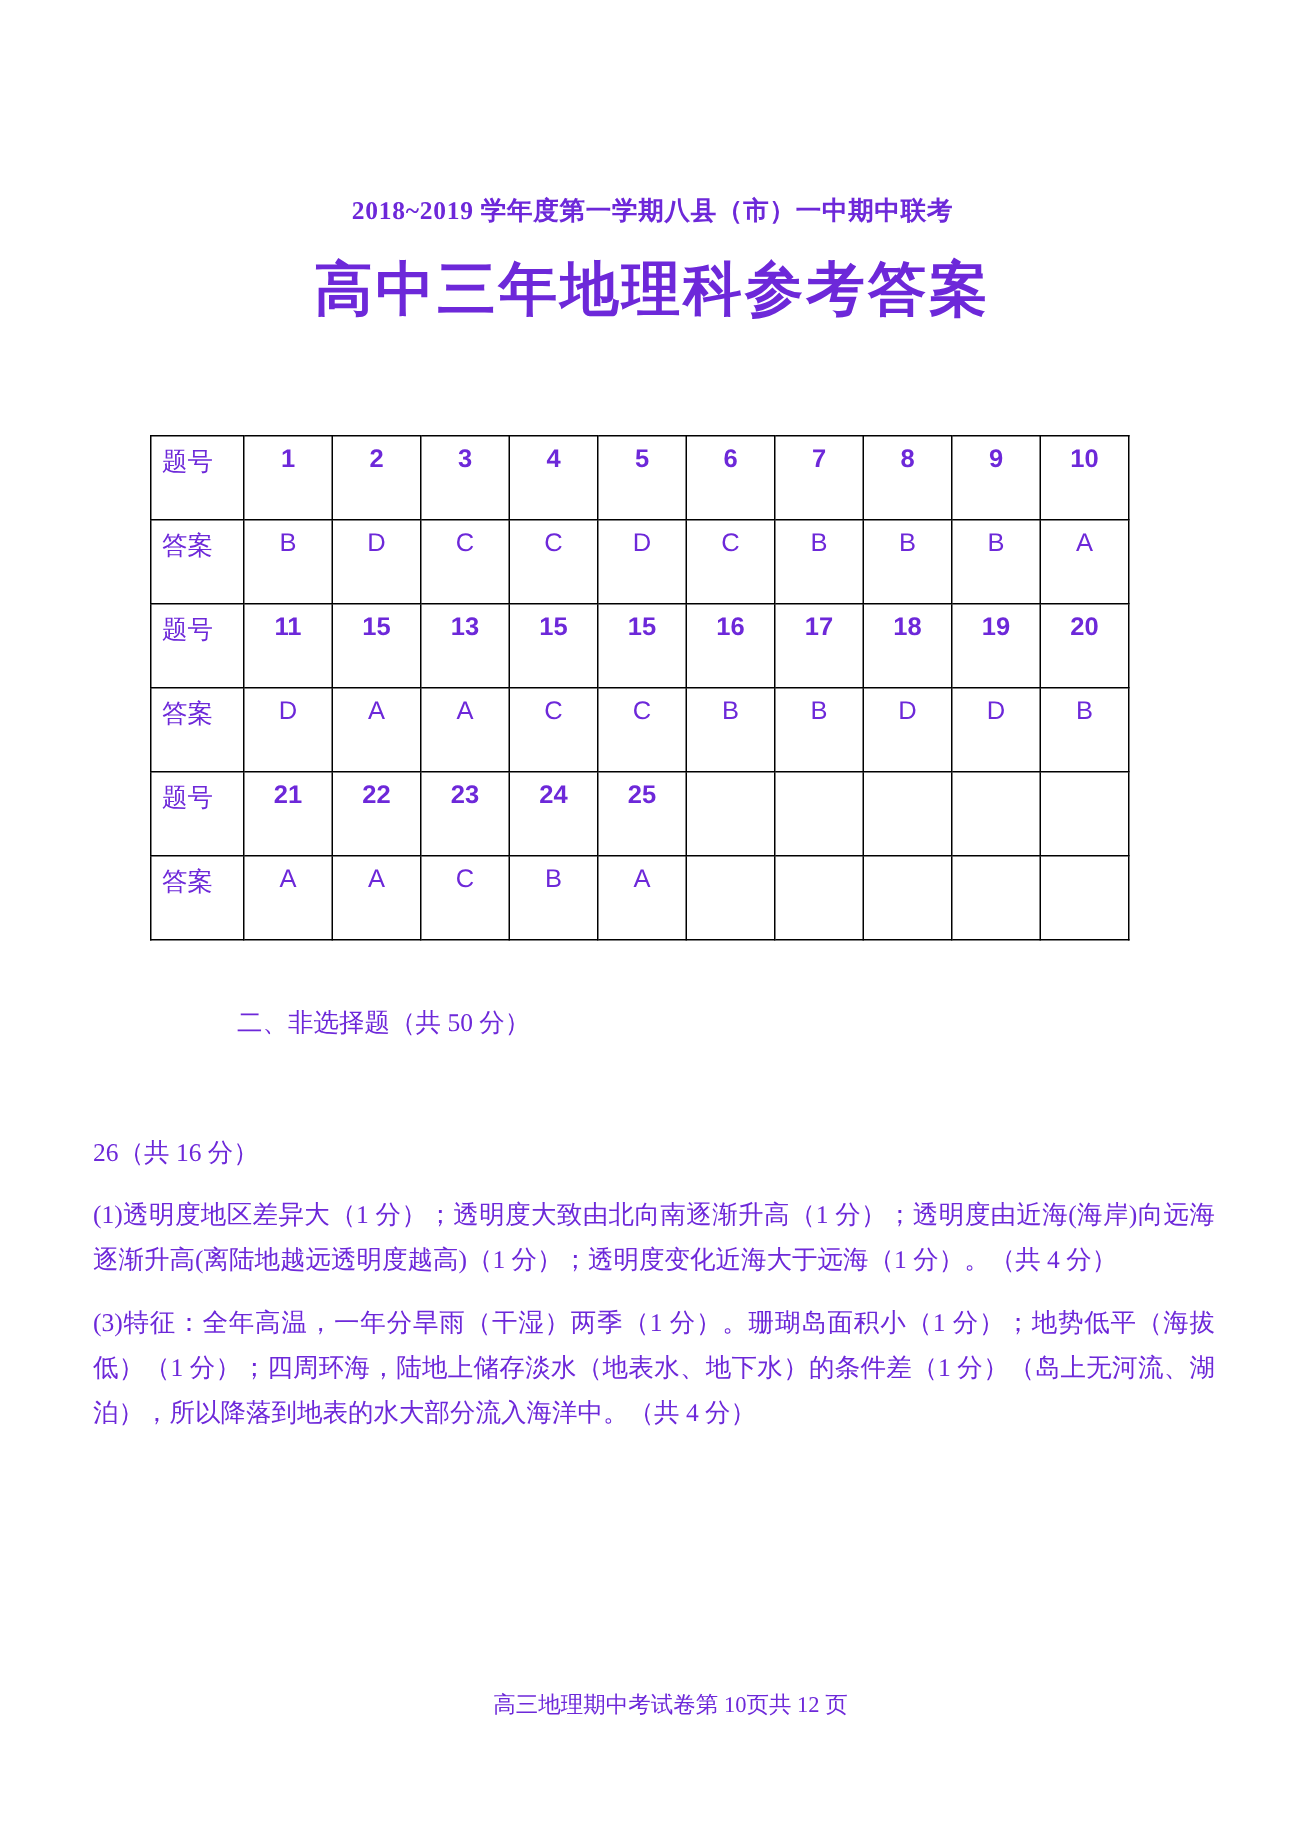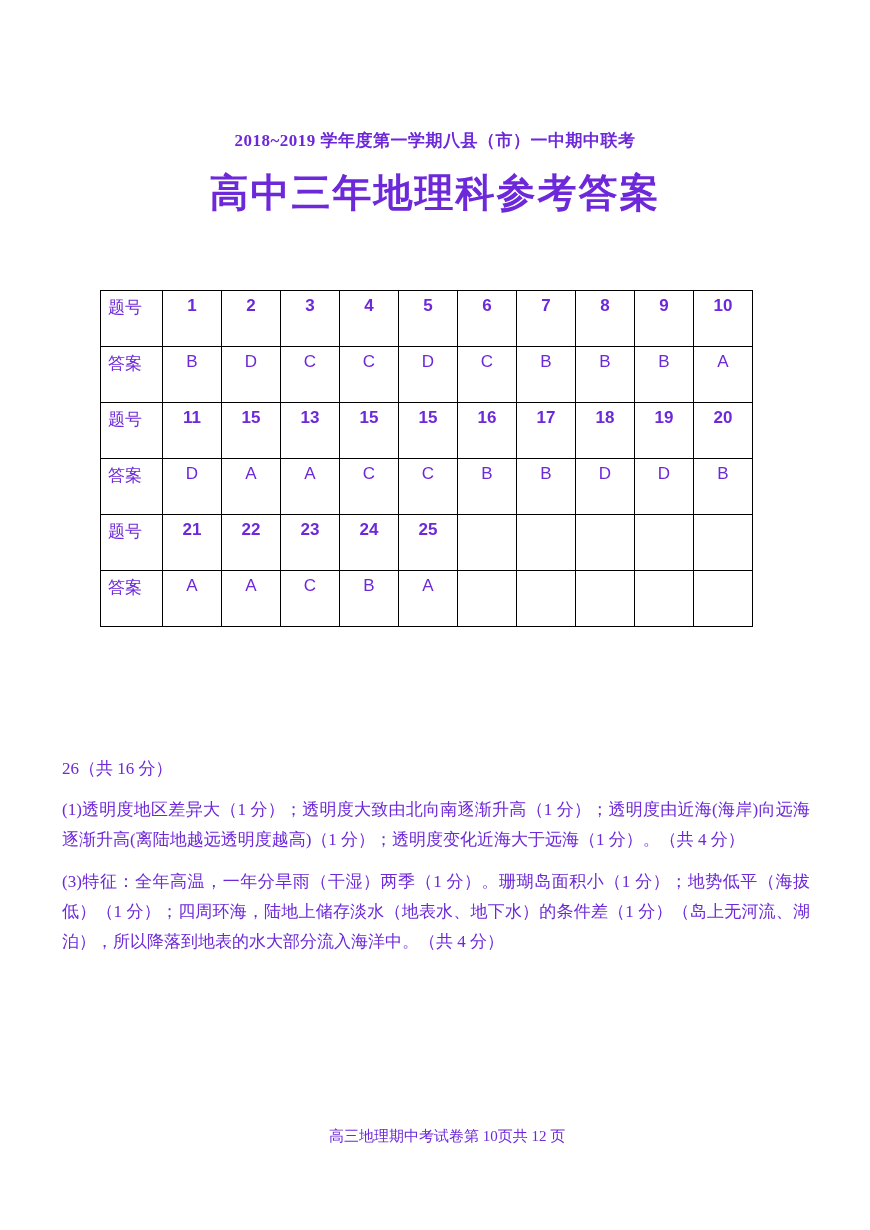--- a/index.html
+++ b/index.html
@@ -182,20 +182,21 @@
           <td class="value-cell">A</td>
           <td class="value-cell"></td>
           <td class="value-cell"></td>
           <td class="value-cell"></td>
           <td class="value-cell"></td>
           <td class="value-cell"></td>
         </tr>
       </tbody>
   </table>
 
+  <div class="section-title-2">二、非选择题（共 50 分）</div>
 
   <div class="q26-heading">26（共 16 分）</div>
 
   <div class="answers-block">
     <p>(1)透明度地区差异大（1 分）；透明度大致由北向南逐渐升高（1 分）；透明度由近海(海岸)向远海逐渐升高(离陆地越远透明度越高)（1 分）；透明度变化近海大于远海（1 分）。（共 4 分）</p>
     <p>(3)特征：全年高温，一年分旱雨（干湿）两季（1 分）。珊瑚岛面积小（1 分）；地势低平（海拔低）（1 分）；四周环海，陆地上储存淡水（地表水、地下水）的条件差（1 分）（岛上无河流、湖泊），所以降落到地表的水大部分流入海洋中。（共 4 分）</p>
   </div>
 
   <div class="page-footer">高三地理期中考试卷第 10页共 12 页</div>
 

